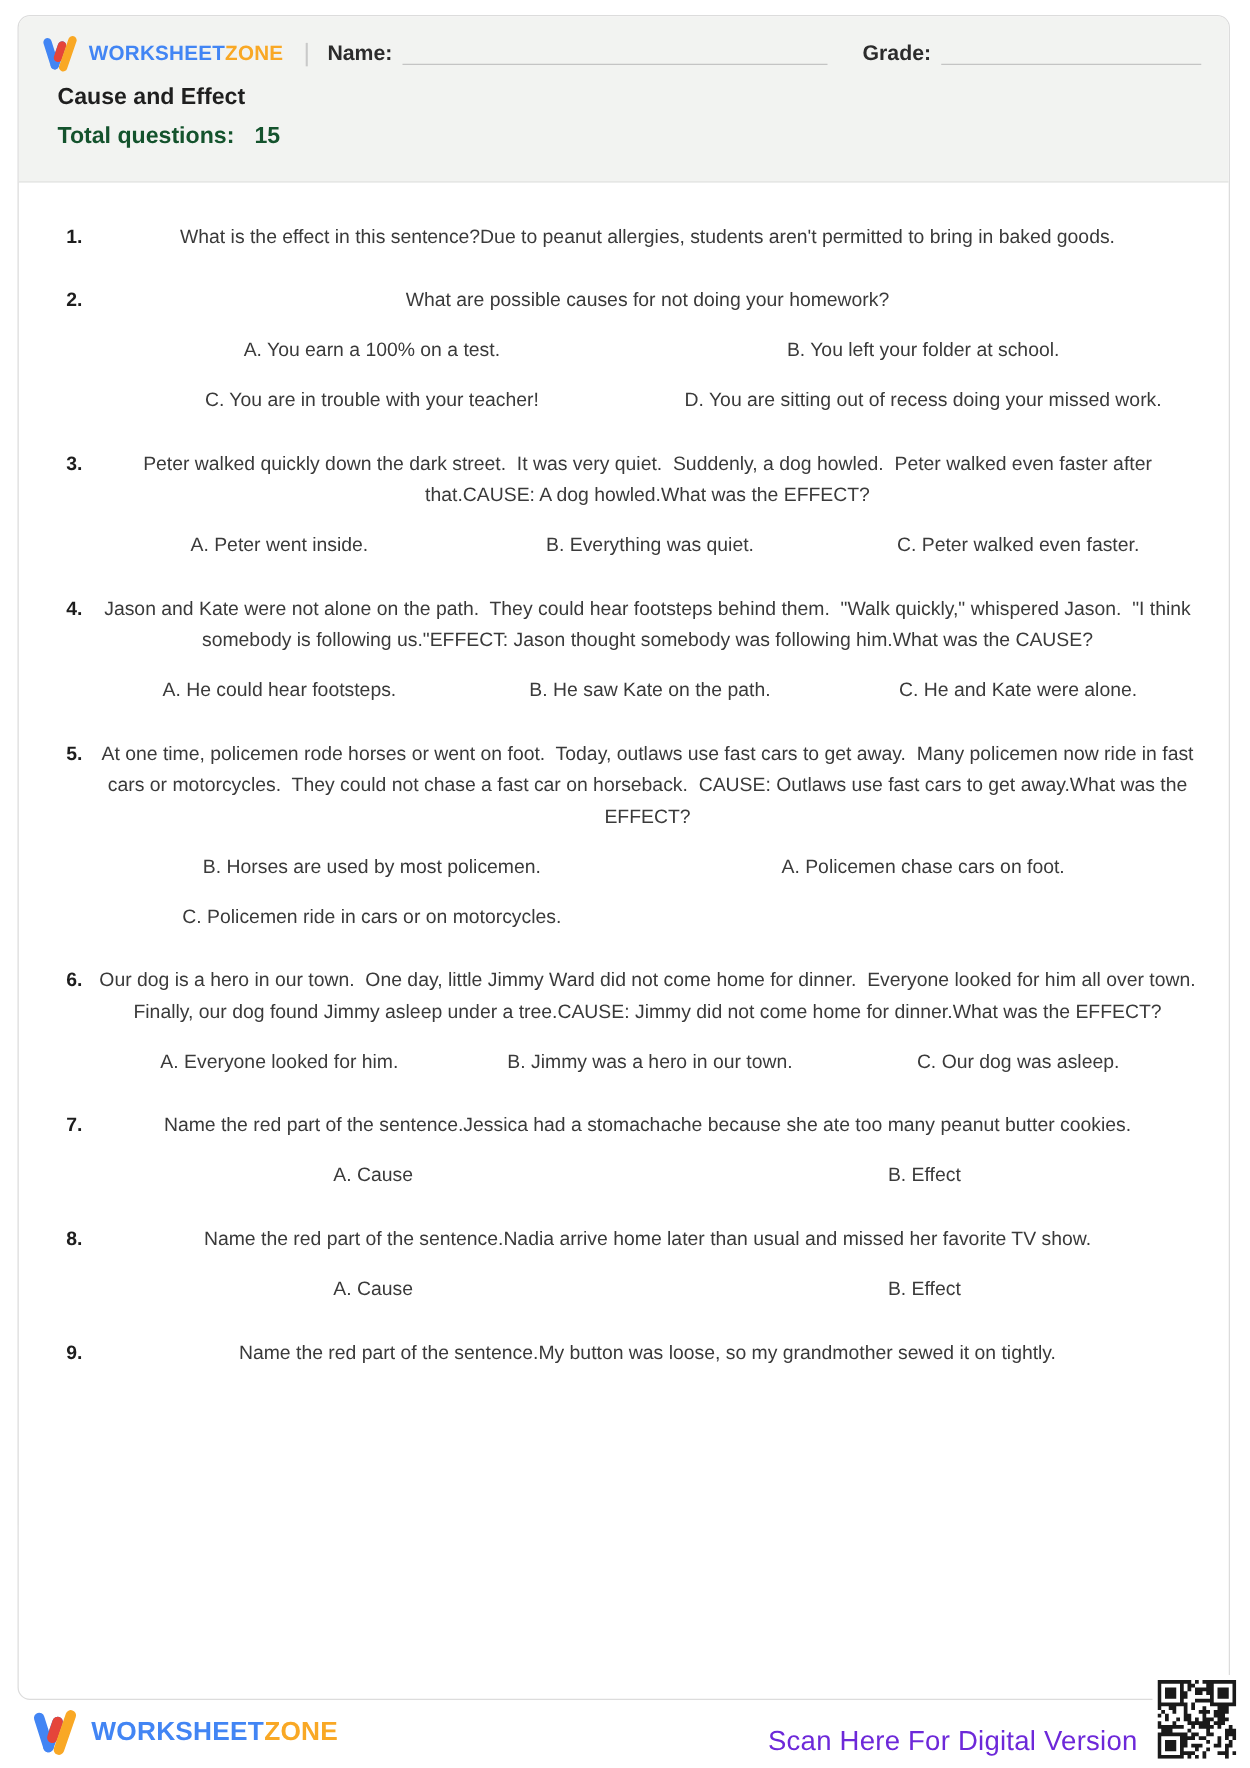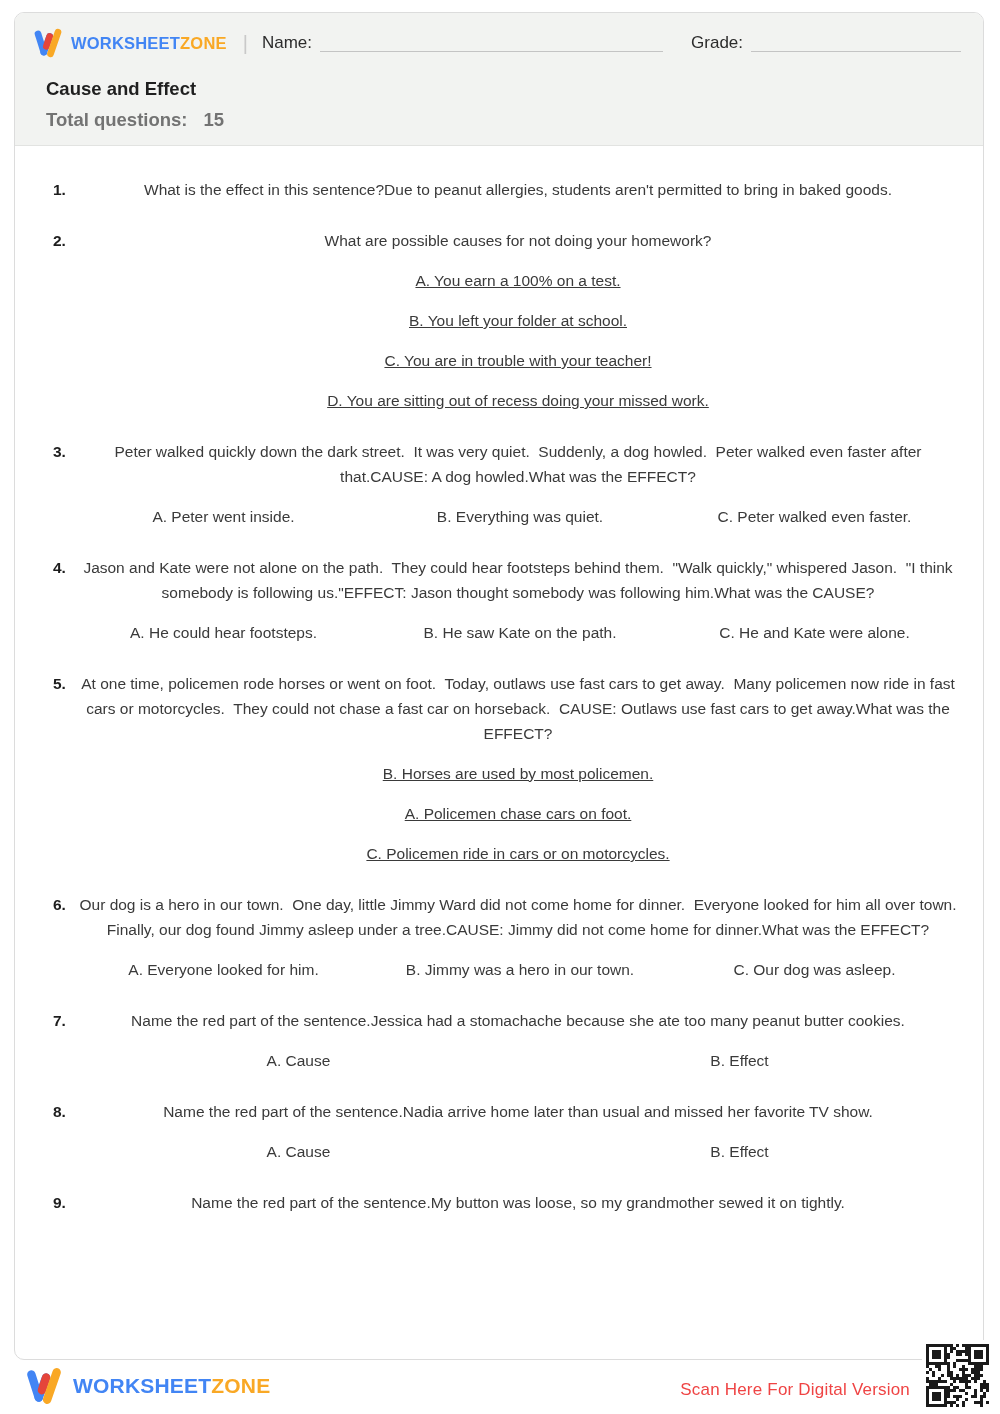--- a/index.html
+++ b/index.html
@@ -18,47 +18,47 @@
   .card-header {
     background:#f2f3f1; border-bottom:1px solid #e2e3e1;
     height:133px; box-sizing:border-box; padding:15px 22px 0 17px;
   }
   .header-row { display:flex; align-items:center; }
   .brand { display:flex; align-items:center; gap:7px; }
   .brand-word { font-size:16.5px; font-weight:800; letter-spacing:0.2px; }
   .brand-blue { color:#4285f4;text-align:right; }
   .brand-orange { color:#f9a825; }
   .header-sep { color:#c9c9c9; font-size:20px; margin:0 14px 0 16px; font-weight:300; }
-  .field-label { font-size:17px; font-weight:400; color:#2c2c2c; white-space:nowrap; }
+  .field-label { font-size:17px; font-weight:700; color:#2c2c2c; white-space:nowrap; }
   .blank-line { border-bottom:1px solid #c4c4c4; height:16px; }
   .name-line { width:366px; margin-left:8px; }
   .grade-line { width:224px; margin-left:8px; }
   .grade-label { margin-left:28px;text-align:right; }
-  .title-block { margin:20px 0 0 14px; }
+  .title-block { margin:8px 0 0 14px; }
   .ws-title { font-size:18.5px; font-weight:700; color:#1f1f1f; }
-  .total-row { margin-top:9px; font-size:18.5px; font-weight:700; color:#737373; }
+  .total-row { margin-top:9px; font-size:18.5px; font-weight:700; color:#14532d; }
   .total-value { margin-left:16px; }
   
   .questions { padding:31px 24px 0 38px; }
   .question { display:flex; margin-bottom:26px; }
   .qnum { font-weight:700; color:#1d1d1d; font-size:15.5px; line-height:25px; width:24px; flex:none; }
   .qbody { flex:1; max-width:900px;text-align:center; }
   .qtext { font-size:15.5px; line-height:25px; color:#3a3a3a; white-space:pre-wrap; }
   .options { margin-top:15px; display:grid; row-gap:15px; }
-  .options.cols-1 { grid-template-columns:1fr;text-decoration:underline; }
+  .options.cols-1 { grid-template-columns:1fr 1fr; }
   .options.cols-2 { grid-template-columns:443px 1fr; }
   .options.cols-3 { grid-template-columns:293px 300px 1fr; }
   .options:empty { display:none; margin:0; }
   .option { font-size:15.5px; line-height:25px; color:#3a3a3a; }
   
   .footer-brand { position:absolute; left:24px; top:1367px; display:flex; align-items:center; gap:9px; }
   .footer-brand .brand-word { font-size:21px; }
   .scan-text {
     position:absolute; right:90px; top:1380px;
-    font-size:17px; color:#ef4444; letter-spacing:0.2px; white-space:nowrap;
+    font-size:22px; color:#6d28d9; letter-spacing:0.2px; white-space:nowrap;
   }
   .qr-box {
     position:absolute; right:8px; top:1340px; width:70px; height:70px;
     background:#ffffff; display:flex; align-items:center; justify-content:center;
   }
 </style>
 </head>
 <body>
 
 <div class="card">

